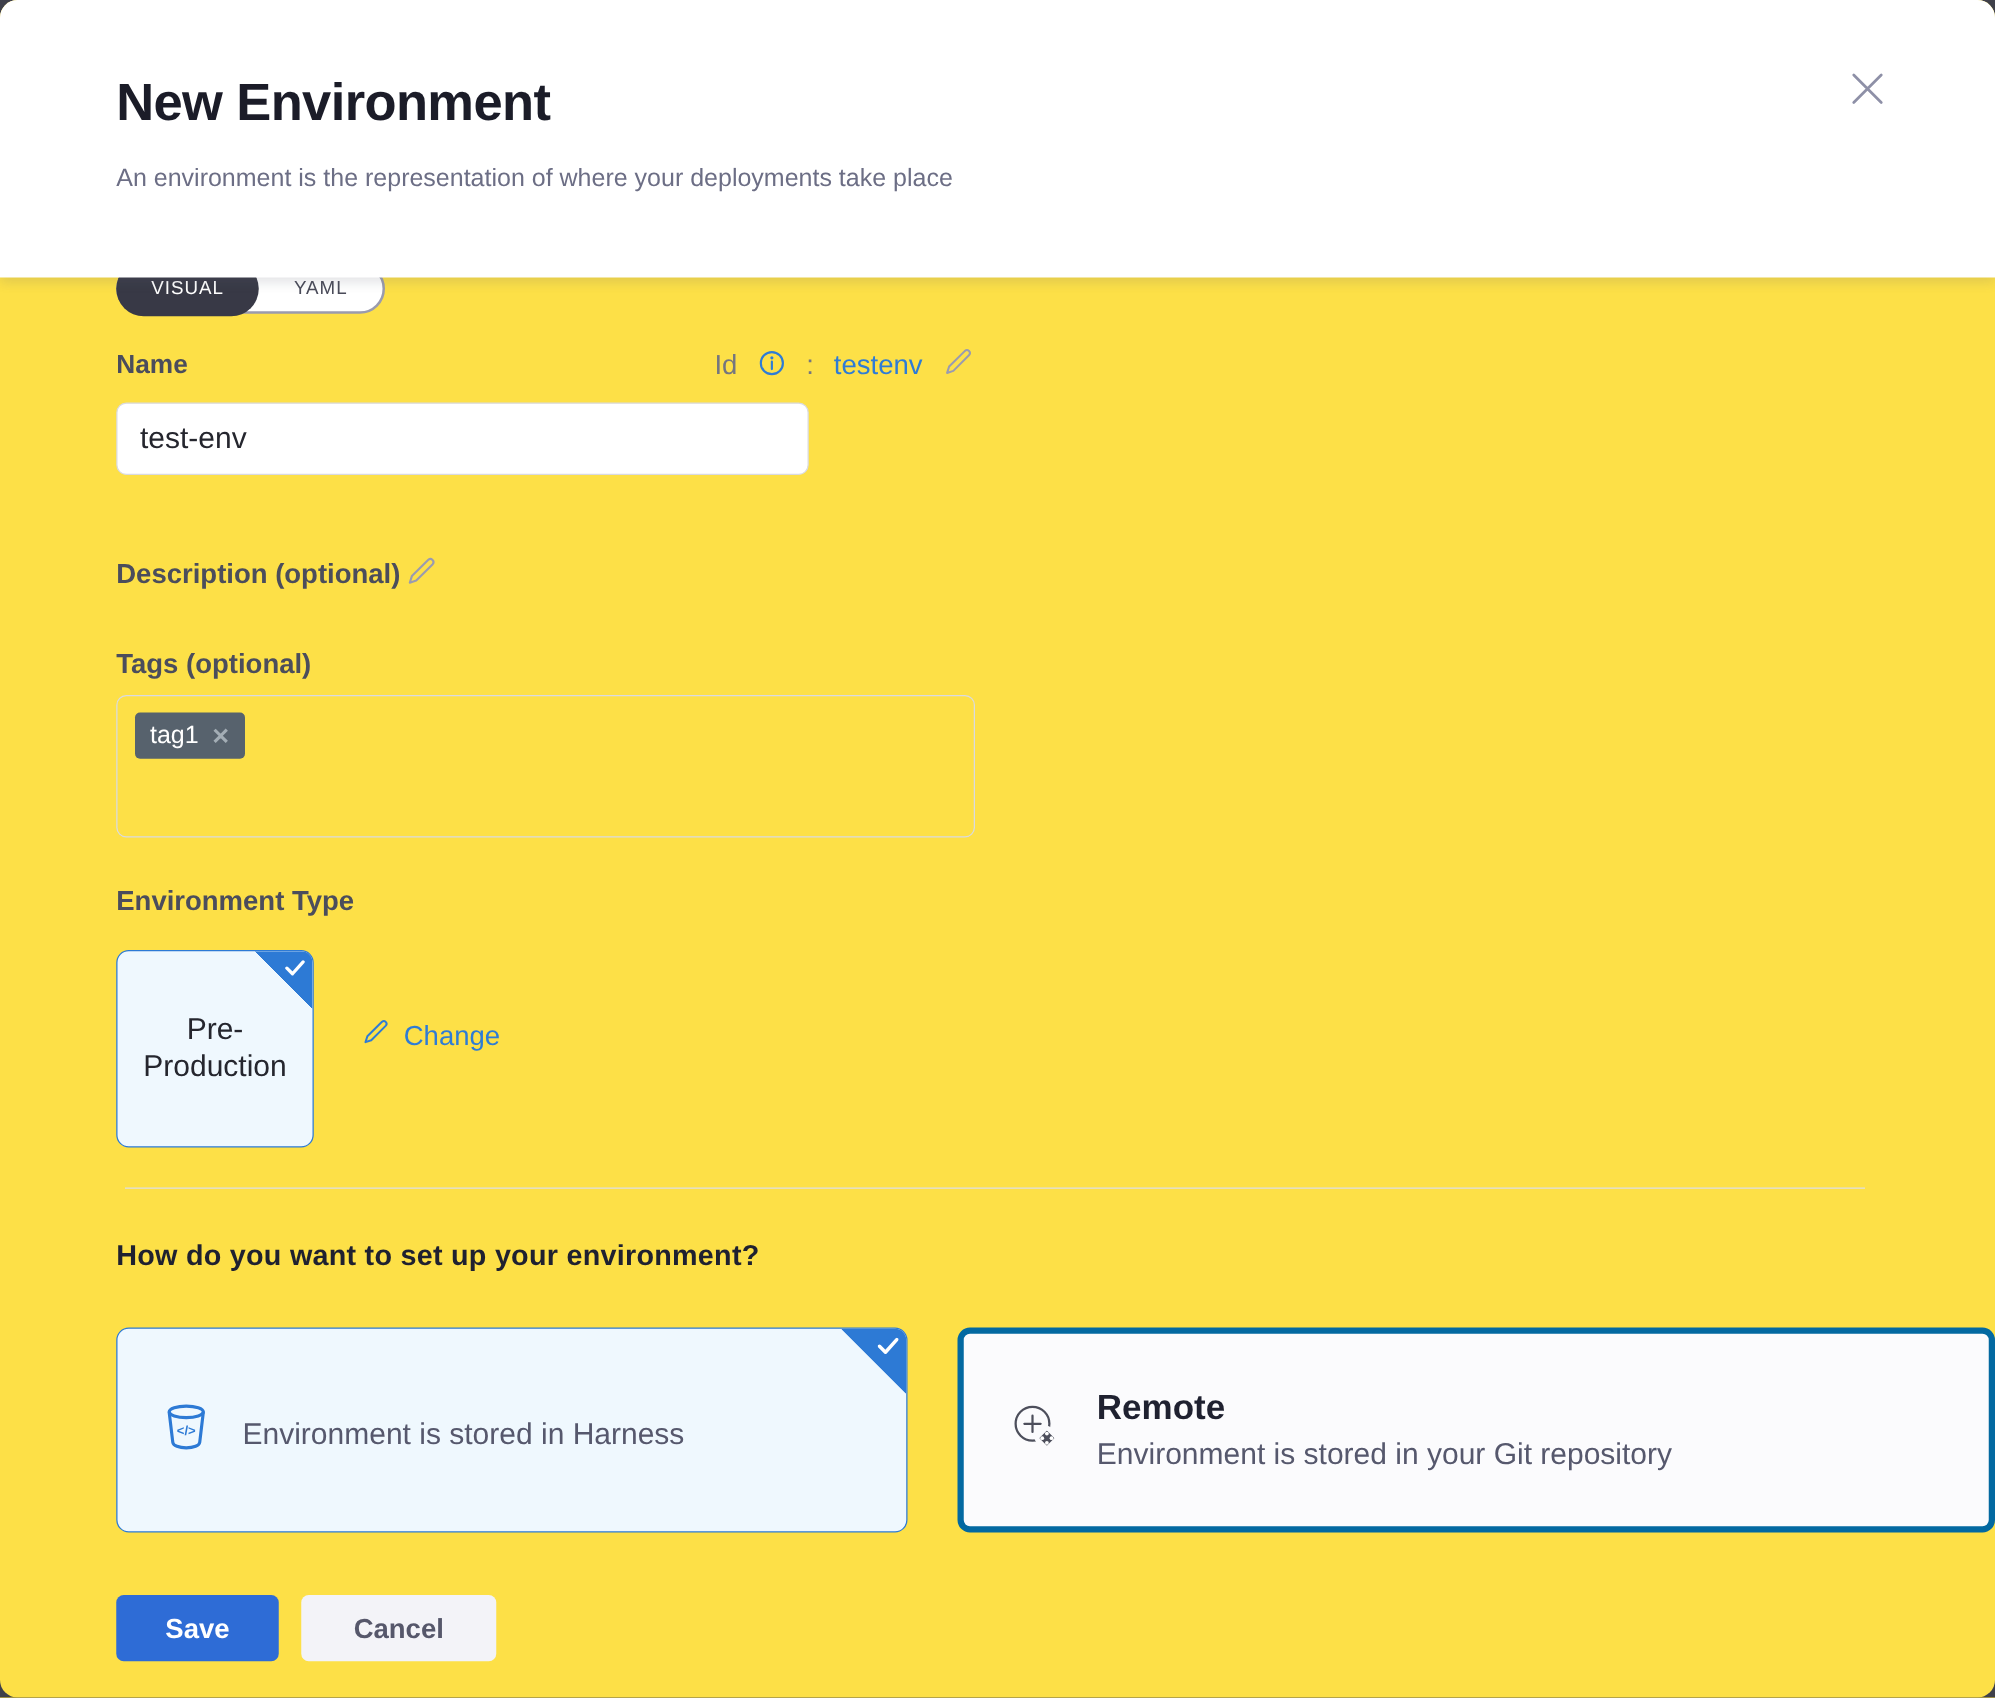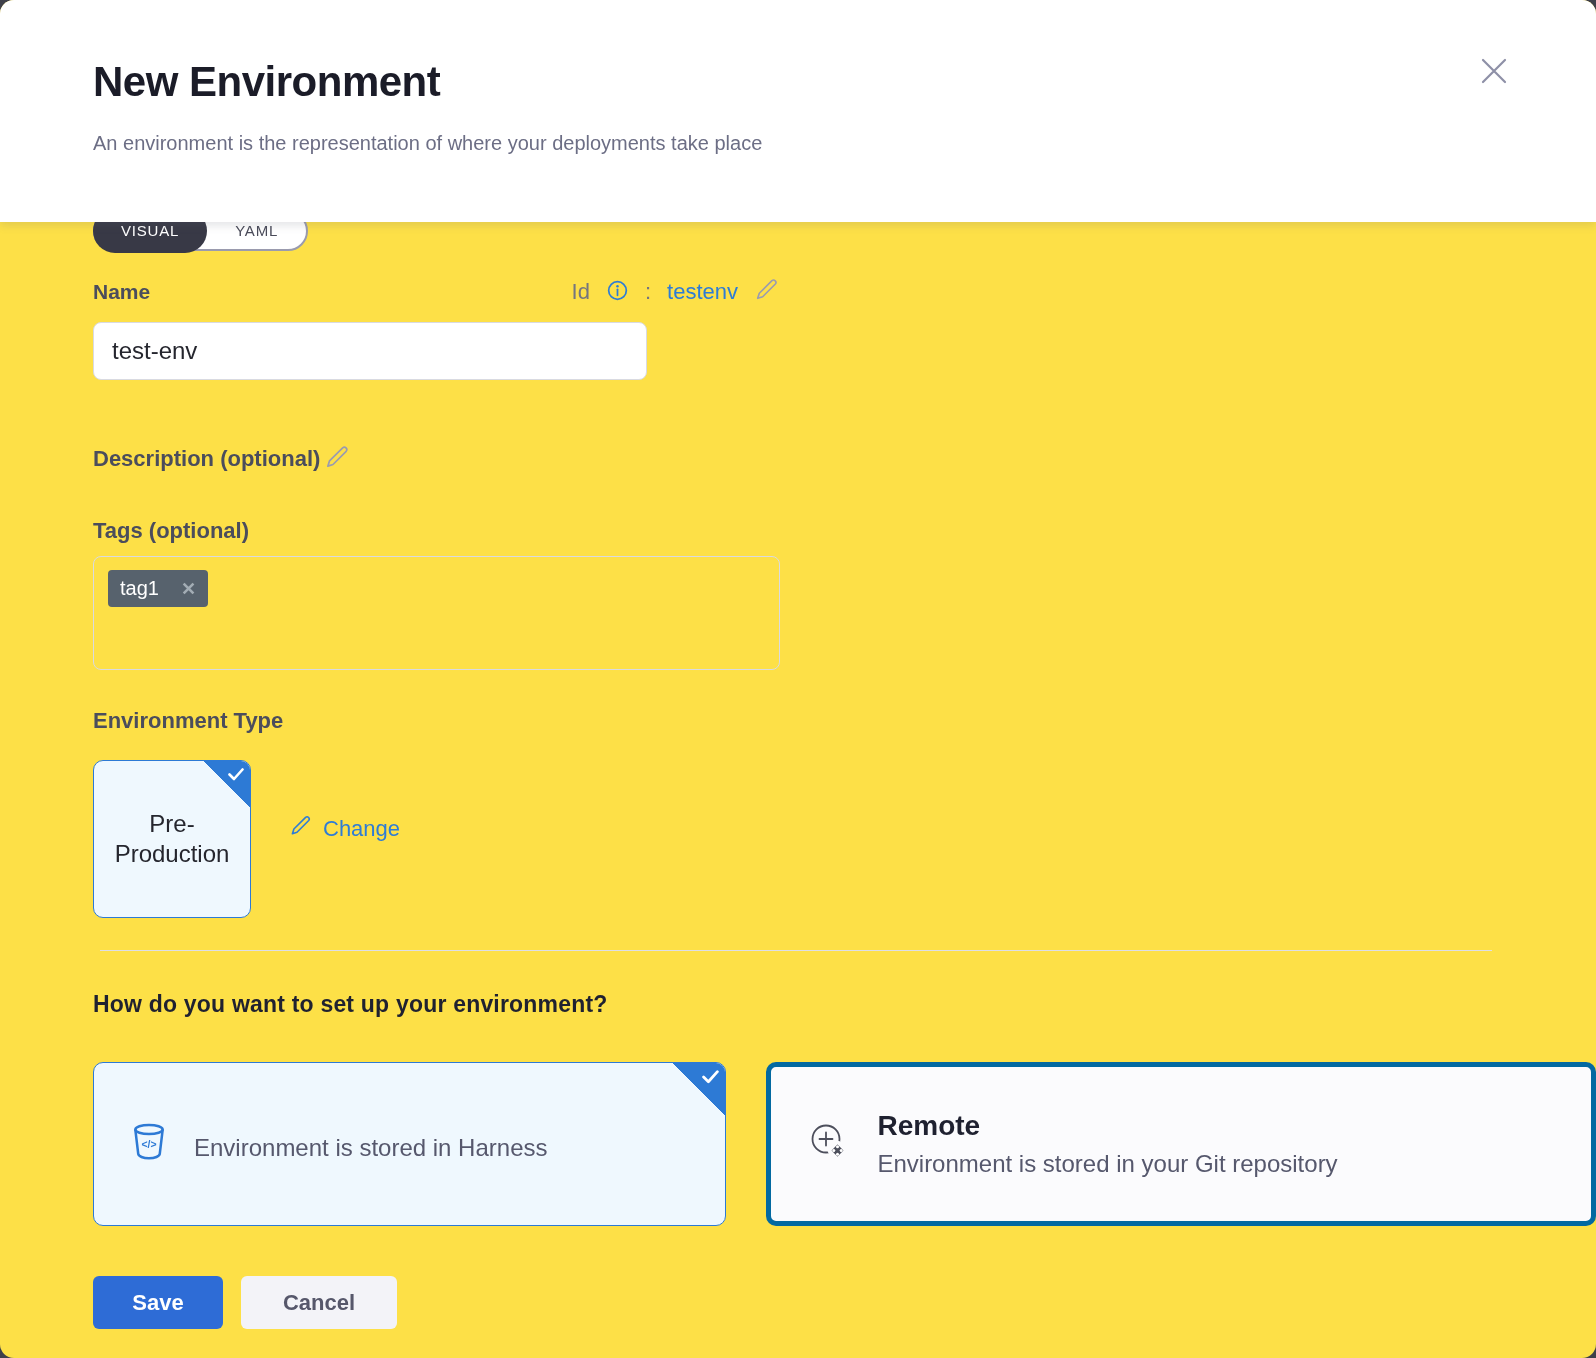--- a/index.html
+++ b/index.html
@@ -75,21 +75,21 @@
   }
 
   .desc-row { margin-top:64px; display:flex; align-items:center; gap:4px; }
   .tags-label { margin-top:44px; }
   .tags-box {
     margin-top:12px; width:687px; height:114px;
     border:1px solid #d9dae1; border-radius:8px;
     padding:13px 14px; cursor:text;
   }
   .chip {
-    display:inline-flex; gap:22px;
+    display:inline-flex; gap:10px;
     background:#57626d; color:#ffffff;
     font-size:20px; padding:7px 12px; border-radius:4px;
   }
   .chip-x { background:none; border:none; color:#a3adb5; font-size:18px; font-weight:700; cursor:pointer; line-height:1; padding:0; }
 
   .env-label { margin-top:38px; display:block; font-size:22px; font-weight:700; color:#4b4d5c; }
   .env-row { margin-top:26px; display:flex; align-items:flex-start; }
   .type-card {
     position:relative; width:158px; height:158px;
     background:#eff8fe; border:1px solid #2d7ad5; border-radius:10px;

